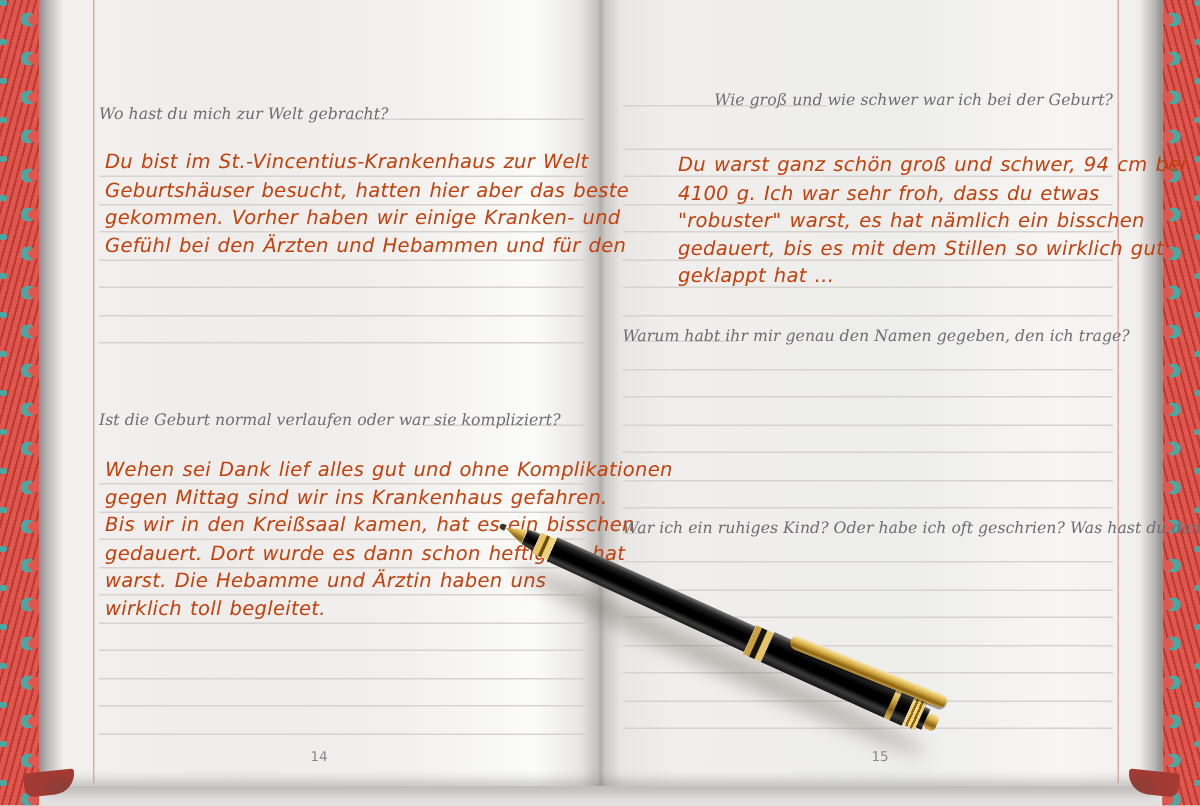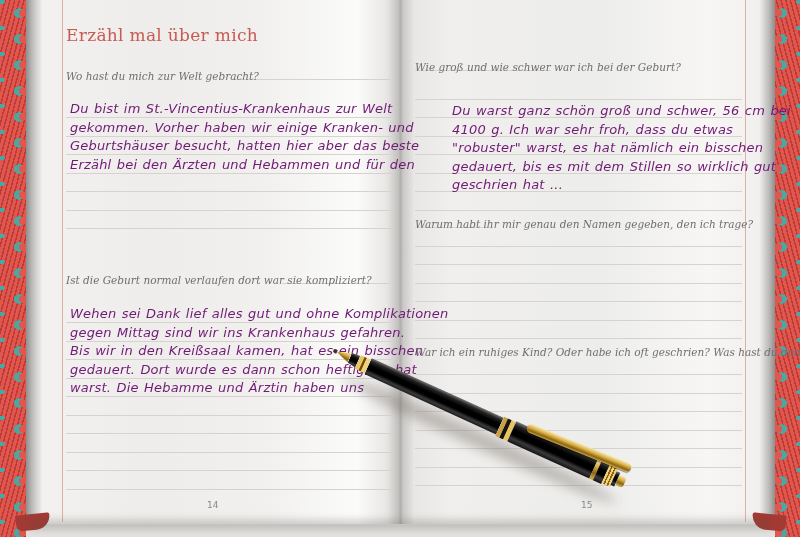--- a/index.html
+++ b/index.html
@@ -37,23 +37,23 @@
   .book-bottom-shadow{position:absolute;left:30px;top:521px;width:740px;height:7px;background:rgba(80,76,72,.35);filter:blur(4px);z-index:2;}
   .corner-blob{position:absolute;width:34px;height:16px;background:#a33a33;z-index:1;}
   .corner-bl{left:16px;top:514px;border-radius:2px 2px 14px 6px;transform:rotate(-6deg);}
   .corner-br{left:752px;top:514px;border-radius:2px 2px 6px 14px;transform:rotate(6deg);}
 
   .margin-line{position:absolute;top:0;width:1px;height:522px;background:rgba(202,118,108,.55);z-index:4;}
   .rule{position:absolute;height:1px;background:#d6d3cf;z-index:4;}
 
   .title{position:absolute;left:66px;top:25px;font-family:"DejaVu Serif",serif;font-size:17px;font-weight:500;color:#c75b52;letter-spacing:.3px;z-index:5;}
   .question{position:absolute;font-family:"DejaVu Serif",serif;font-style:italic;font-size:10.5px;color:#6f6d72;z-index:5;white-space:nowrap;}
-  .q-right{width:327px;left:415px;text-align:left;}
+  .q-right{width:327px;left:415px;text-align:right;}
 
-  .hand{position:absolute;font-family:"DejaVu Sans",sans-serif;font-style:italic;font-size:13px;line-height:18.6px;color:#701a75;letter-spacing:.2px;word-spacing:1px;z-index:5;white-space:nowrap;}
+  .hand{position:absolute;font-family:"DejaVu Sans",sans-serif;font-style:italic;font-size:13px;line-height:18.6px;color:#c2410c;letter-spacing:.2px;word-spacing:1px;z-index:5;white-space:nowrap;}
 
   .pagenum{position:absolute;top:500px;font-size:9px;color:#8a888c;z-index:5;}
 
   
   .pen-shadow{position:absolute;left:342px;top:369px;width:302px;height:17px;background:rgba(100,92,84,.38);border-radius:50%;filter:blur(6px);transform:rotate(24.4deg);transform-origin:0 50%;z-index:8;}
   .pen{position:absolute;left:333px;top:339px;width:322px;height:26px;transform:rotate(24.4deg);transform-origin:4px 13px;z-index:9;display:flex;align-items:center;}
   .seg{flex:0 0 auto;}
   .black-gloss{background:linear-gradient(180deg,#7a7a7a 0%,#242424 18%,#000 40%,#000 62%,#3a3a3a 80%,#141414 100%);}
   .gold{background:linear-gradient(180deg,#f7e9ae 0%,#dcb148 35%,#8a6410 68%,#caa043 92%);}
   .tip-dark{width:4px;height:4px;background:#3a332a;border-radius:50% 0 0 50%;}
@@ -129,48 +129,48 @@
       <div class="rule" style="left: 415px; top: 355px; width: 15px;"></div>
       <div class="rule" style="left: 415px; top: 374px; width: 327px;"></div>
       <div class="rule" style="left: 415px; top: 392.5px; width: 327px;"></div>
       <div class="rule" style="left: 415px; top: 411px; width: 327px;"></div>
       <div class="rule" style="left: 415px; top: 429.5px; width: 327px;"></div>
       <div class="rule" style="left: 415px; top: 448px; width: 327px;"></div>
       <div class="rule" style="left: 415px; top: 466.5px; width: 327px;"></div>
       <div class="rule" style="left: 415px; top: 485px; width: 327px;"></div>
     </div>
 
-  <div class="title">Erzähl mal über mich</div>
 
   <div class="question" style="left:66px;top:70px">Wo hast du mich zur Welt gebracht?</div>
   <div class="hand" style="left:70px;top:100px">
     <div>Du bist im St.-Vincentius-Krankenhaus zur Welt</div>
+    <div>Geburtshäuser besucht, hatten hier aber das beste</div>
     <div>gekommen. Vorher haben wir einige Kranken- und</div>
-    <div>Geburtshäuser besucht, hatten hier aber das beste</div>
-    <div>Erzähl bei den Ärzten und Hebammen und für den</div>
+    <div>Gefühl bei den Ärzten und Hebammen und für den</div>
   </div>
 
-  <div class="question" style="left:66px;top:274px">Ist die Geburt normal verlaufen dort war sie kompliziert?</div>
+  <div class="question" style="left:66px;top:274px">Ist die Geburt normal verlaufen oder war sie kompliziert?</div>
   <div class="hand" style="left:70px;top:305px">
     <div>Wehen sei Dank lief alles gut und ohne Komplikationen</div>
     <div>gegen Mittag sind wir ins Krankenhaus gefahren.</div>
     <div>Bis wir in den Kreißsaal kamen, hat es ein bisschen</div>
     <div>gedauert. Dort wurde es dann schon heftig, es hat</div>
     <div>warst. Die Hebamme und Ärztin haben uns</div>
+    <div>wirklich toll begleitet.</div>
   </div>
 
   <div class="pagenum" style="left:207px">14</div>
 
   <div class="question q-right" style="top:61px">Wie groß und wie schwer war ich bei der Geburt?</div>
   <div class="hand" style="left:452px;top:102px">
-    <div>Du warst ganz schön groß und schwer, 56 cm bei</div>
+    <div>Du warst ganz schön groß und schwer, 94 cm bei</div>
     <div>4100 g. Ich war sehr froh, dass du etwas</div>
     <div>"robuster" warst, es hat nämlich ein bisschen</div>
     <div>gedauert, bis es mit dem Stillen so wirklich gut</div>
-    <div>geschrien hat ...</div>
+    <div>geklappt hat ...</div>
   </div>
 
   <div class="question q-right" style="top:218px">Warum habt ihr mir genau den Namen gegeben, den ich trage?</div>
   <div class="question q-right" style="top:346px">War ich ein ruhiges Kind? Oder habe ich oft geschrien? Was hast du dann gemacht?</div>
 
   <div class="pagenum" style="left:581px">15</div>
 
   <div class="pen-shadow"></div>
   <div class="pen">
     <div class="seg tip-dark"></div>

